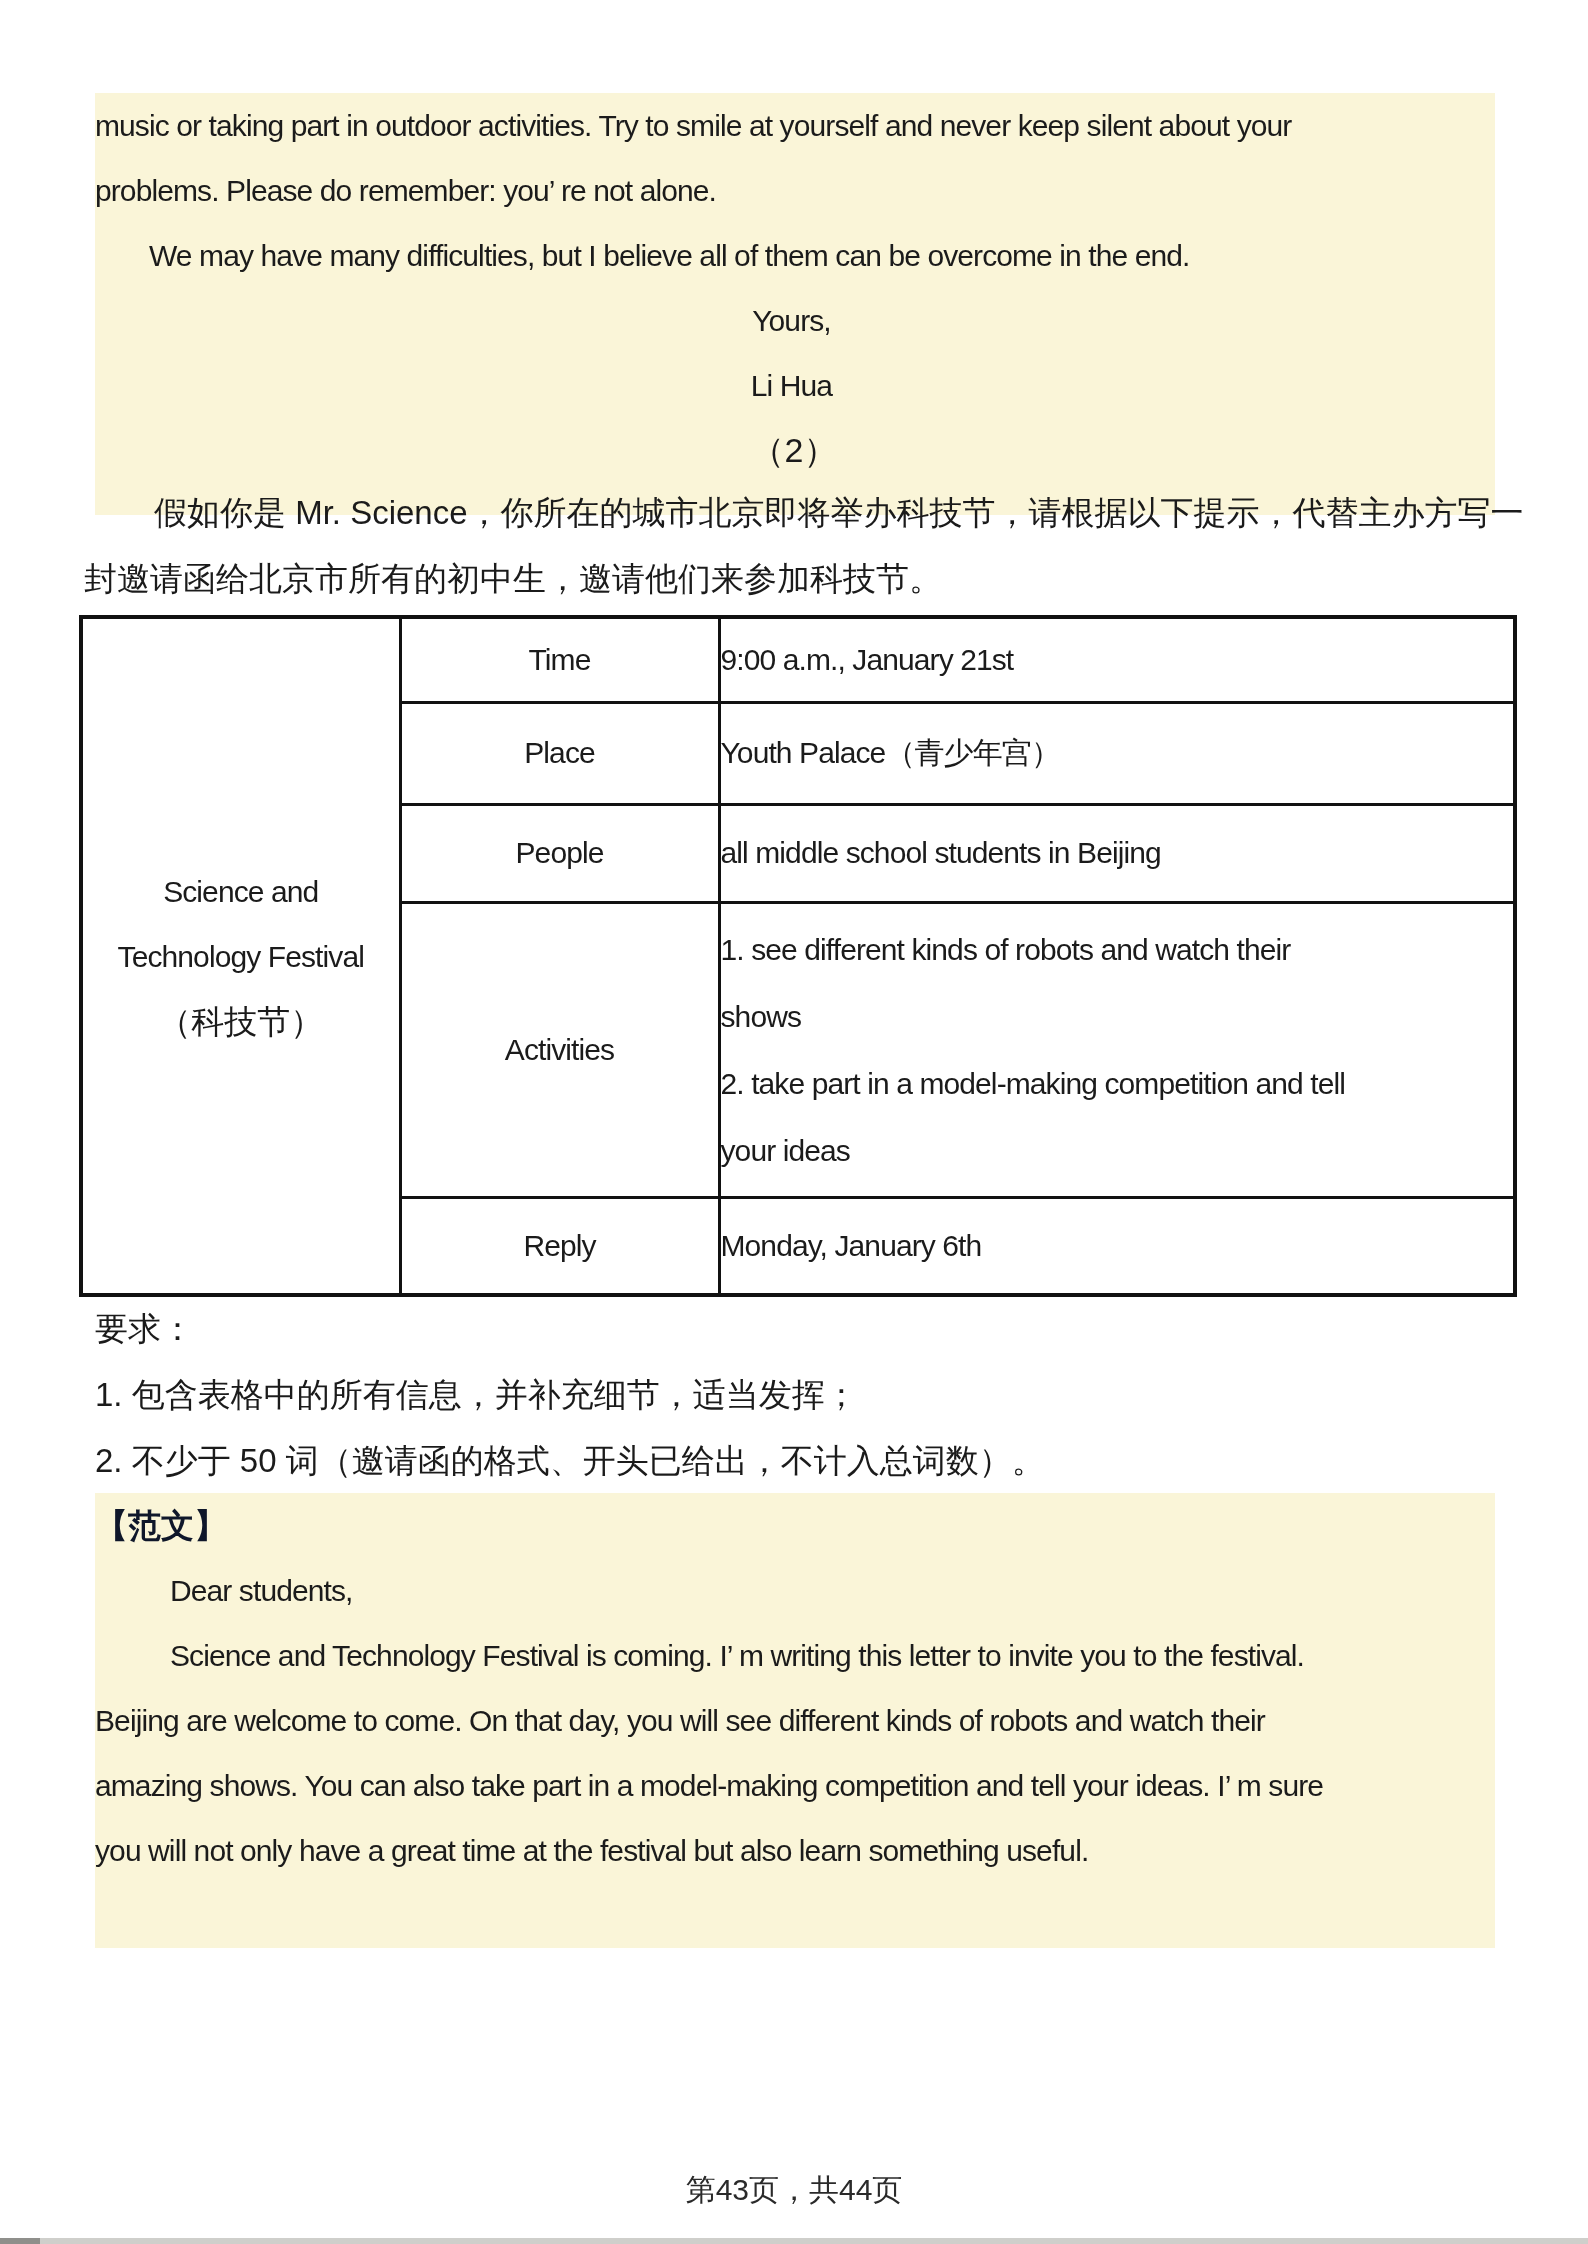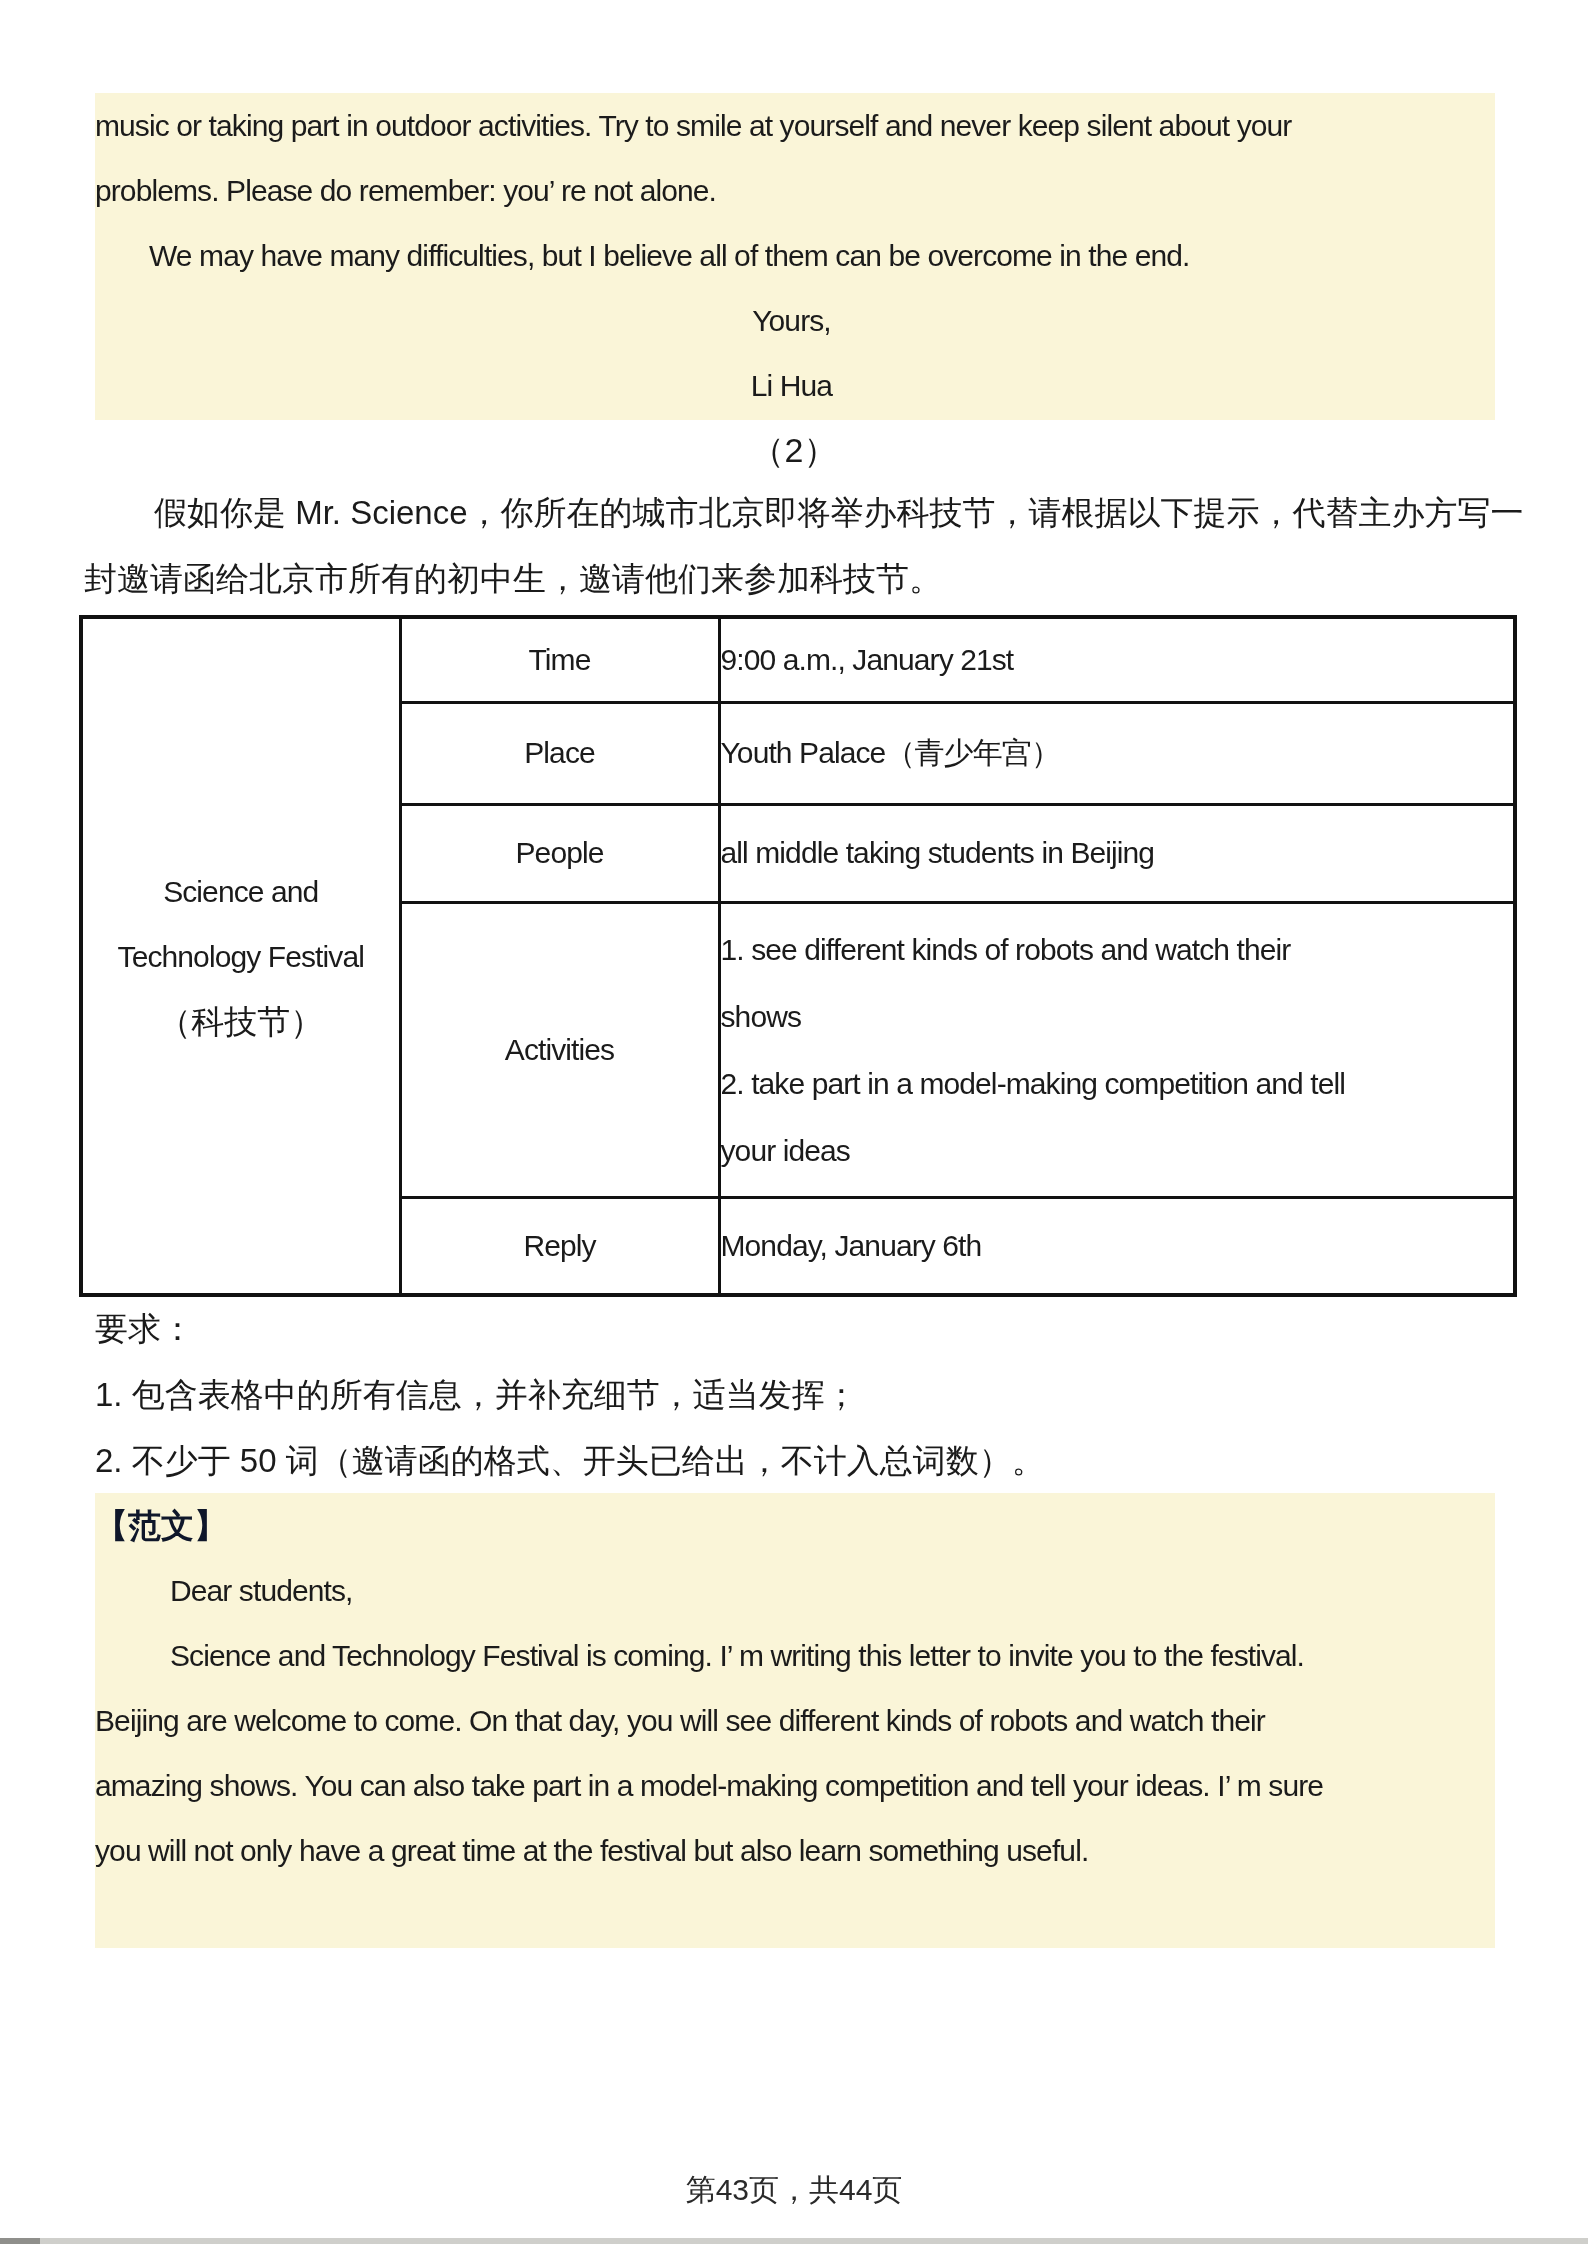--- a/index.html
+++ b/index.html
@@ -11,21 +11,21 @@
     overflow: hidden;
     font-family: "Liberation Sans", "DejaVu Sans", sans-serif;
     color: #1b1b1b;
   }
   .hl {
     position: absolute;
     left: 95px;
     width: 1400px;
     background: #faf5d8;
   }
-  .block-letter { top: 93px;  height: 327px; }
+  .block-letter { top: 93px;  height: 422px; }
   .block-essay  { top: 1493px; height: 455px; }
   .ln { line-height: 65px; white-space: nowrap; }
   .en { font-size: 30px; letter-spacing: -0.9px; }
   .zh { font-size: 33px; letter-spacing: 0; }
   .indent1 { padding-left: 54px; }
   .indent2 { padding-left: 75px; }
   .right { text-align: center; padding-right: 7px; }
   .heading2 {
     position: absolute; top: 427px; left: 0; width: 100%;
     text-align: center; font-size: 34px; line-height: 46px;
@@ -102,21 +102,21 @@
       </td>
       <td class="lbl en">Time</td>
       <td class="val en">9:00 a.m., January 21st</td>
     </tr>
     <tr class="r1">
       <td class="lbl en">Place</td>
       <td class="val en">Youth Palace（青少年宫）</td>
     </tr>
     <tr class="r2">
       <td class="lbl en">People</td>
-      <td class="val en">all middle taking students in Beijing</td>
+      <td class="val en">all middle school students in Beijing</td>
     </tr>
     <tr class="r3">
       <td class="lbl en">Activities</td>
       <td class="val">
         <div class="aln">1. see different kinds of robots and watch their</div>
         <div class="aln">shows</div>
         <div class="aln">2. take part in a model-making competition and tell</div>
         <div class="aln">your ideas</div>
       </td>
     </tr>

